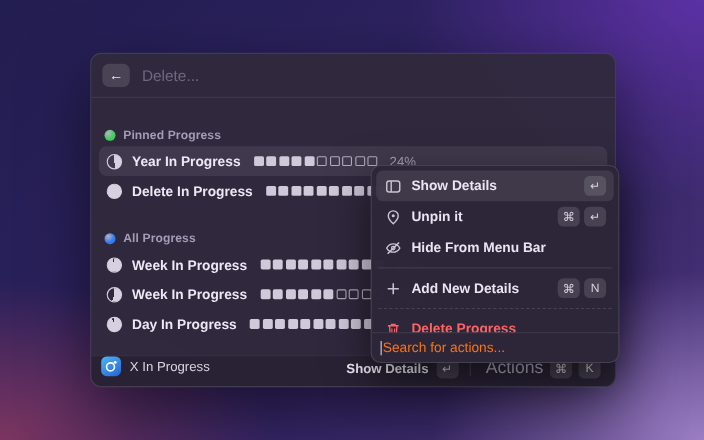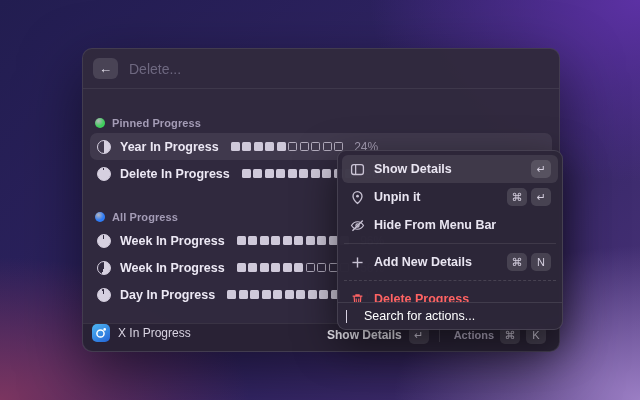--- a/index.html
+++ b/index.html
@@ -49,21 +49,21 @@
   
   .status-bar { flex:0 0 auto; height:28px; display:flex; align-items:flex-start; justify-content:space-between;
                 padding:0 9px; border-top:1px solid rgba(255,255,255,0.08); background:rgba(29,24,38,0.35);
                 border-radius:0 0 10px 10px; }
   .status-left { display:flex; align-items:center; gap:8px; }
   .app-icon { width:18px; height:18px; border-radius:5px; background:linear-gradient(145deg,#4fb7f2,#2263d6);
               display:flex; align-items:center; justify-content:center; }
   .status-label { font-size:12px; color:#d9d4e2; }
   .status-right { display:flex; align-items:center; gap:7px; }
   .status-action-label { font-size:12px; font-weight:700; color:#f0edf6; }
-  .status-actions-label { font-size:11px; font-weight:700; color:#b3abc2; }
+  .status-actions-label { font-size:16px; font-weight:400; color:#b3abc2; }
   .kbd { min-width:20px; height:18px; padding:0 4px; border-radius:5px; background:rgba(255,255,255,0.13);
          color:#d5cfdf; font-size:11px; display:flex; align-items:center; justify-content:center; }
   .vdiv { width:1px; height:14px; background:rgba(255,255,255,0.15); margin:0 3px; }
   .actions-group { display:flex; align-items:center; gap:6px; padding:2px 4px; border-radius:6px; }
 
   
   .menu {
     position:absolute; left:337px; top:150px; width:226px;
     background:rgba(45,38,57,0.99);
     border:1px solid rgba(255,255,255,0.12);
@@ -76,21 +76,21 @@
   .menu-item .mi-label { font-size:12.5px; font-weight:600; color:#e9e5f1; flex:1 1 auto; white-space:nowrap; }
   .menu-item.danger { color:#ff6363;justify-content:space-between; }
   .menu-item.danger .mi-label { color:#ff6363; }
   .menu-item .mi-keys { display:flex; gap:4px; }
   .menu-divider { border-top:1px solid rgba(255,255,255,0.09); margin:4px 2px; }
   .menu-divider.dashed { border-top-style:dashed; border-top-color:rgba(255,255,255,0.13); }
   .clip { height:17px; overflow:hidden; }
   .menu-search { display:flex; align-items:center; gap:1px; height:27px; padding:0 8px;
                  border-top:1px solid rgba(255,255,255,0.10); margin:0 -4px; }
   .caret { width:1px; height:13px; background:#d8d2e2; }
-  .menu-search-placeholder { font-size:12.5px; color:#ffffff; padding-left:16px; }
+  .menu-search-placeholder { font-size:12.5px; color:#f97316; padding-left:0; }
   .mi-icon { display:flex; align-items:center; justify-content:center; width:16px; flex:0 0 auto; }
 </style>
 </head>
 <body>
 
 <div class="stage">
 
   <div class="window">
 
     <div class="search-bar">

